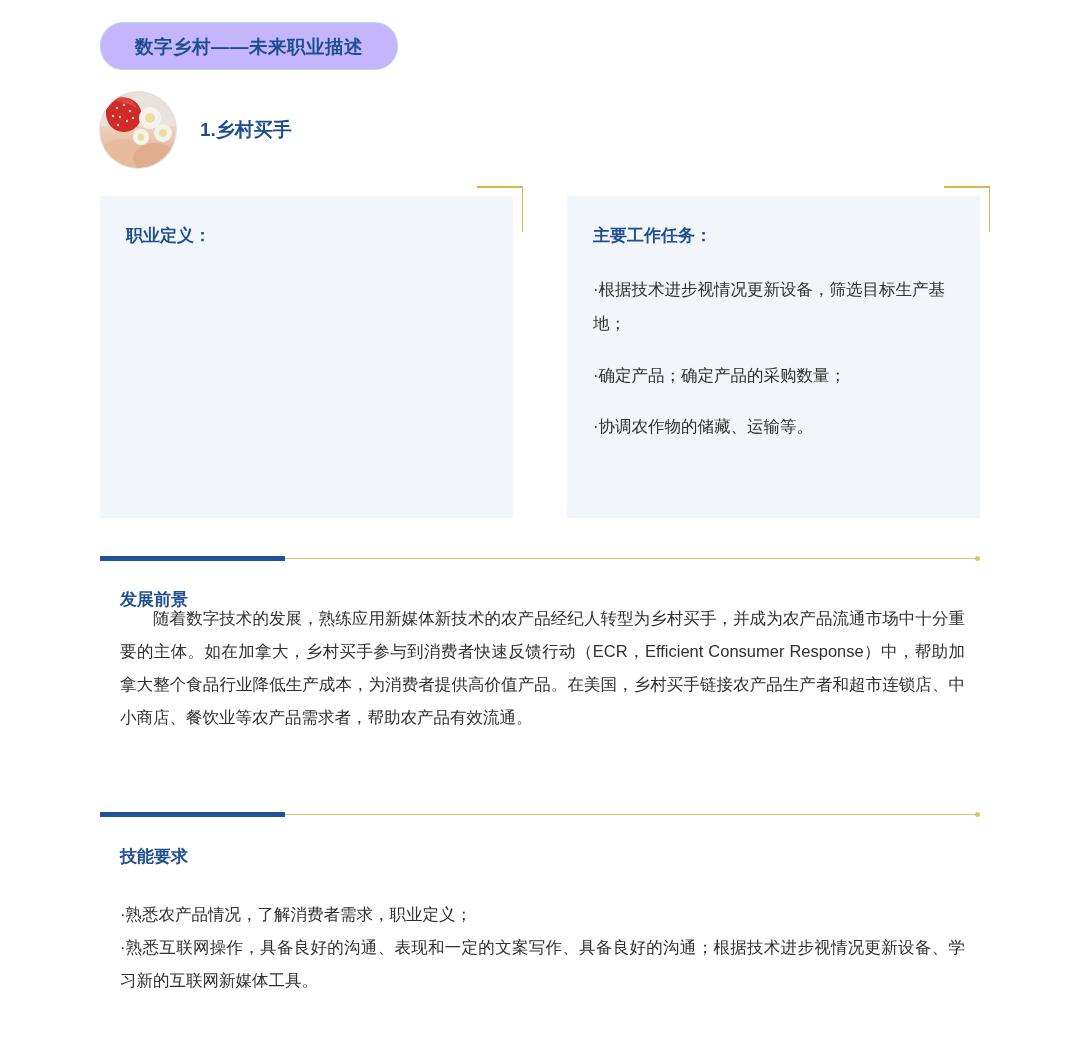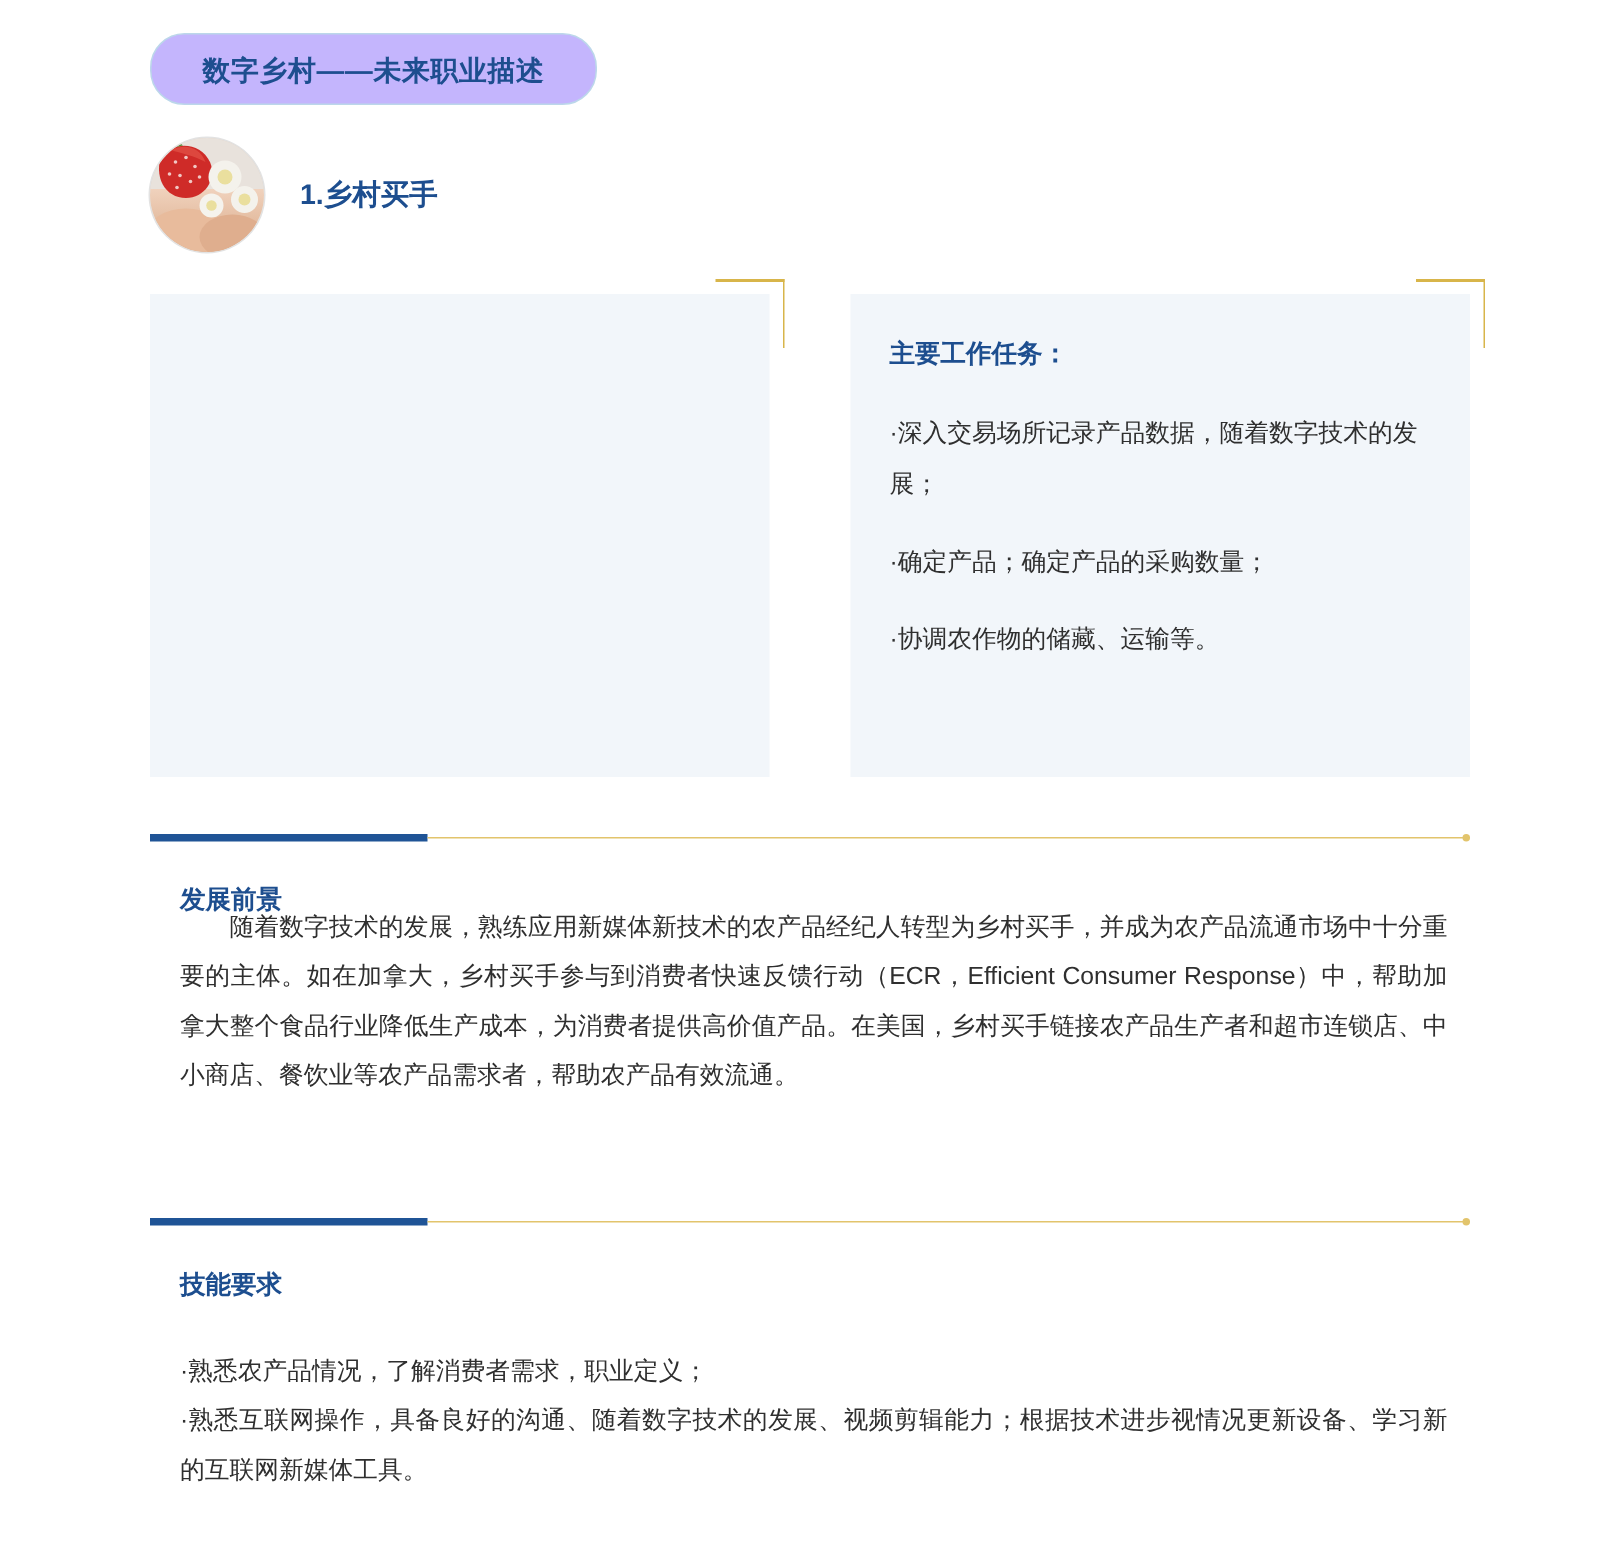--- a/index.html
+++ b/index.html
@@ -249,27 +249,28 @@
         </g>
       </svg>
     </div>
     <span class="job-title">1.乡村买手</span>
   </div>
 
   <div class="cards">
 
     <div class="card left">
       <div class="corner"></div>
+      <p class="card-heading">职业定义：</p>
     </div>
 
     <div class="card right">
       <div class="corner"></div>
       <p class="card-heading">主要工作任务：</p>
       <div class="card-body">
-        <p class="bullet-line">·深入交易场所记录产品数据，随着数字技术的发展；</p>
+        <p class="bullet-line">·根据技术进步视情况更新设备，筛选目标生产基地；</p>
         <p class="bullet-line">·确定产品；确定产品的采购数量；</p>
         <p class="bullet-line">·协调农作物的储藏、运输等。</p>
       </div>
     </div>
   </div>
 
   <div class="sep" id="sep1">
     <span class="bar"></span>
     <span class="rule"></span>
     <span class="dot"></span>
@@ -278,16 +279,16 @@
   <div class="section-text indent" id="prospect-text">随着数字技术的发展，熟练应用新媒体新技术的农产品经纪人转型为乡村买手，并成为农产品流通市场中十分重要的主体。如在加拿大，乡村买手参与到消费者快速反馈行动（ECR，Efficient Consumer Response）中，帮助加拿大整个食品行业降低生产成本，为消费者提供高价值产品。在美国，乡村买手链接农产品生产者和超市连锁店、中小商店、餐饮业等农产品需求者，帮助农产品有效流通。</div>
 
   <div class="sep" id="sep2">
     <span class="bar"></span>
     <span class="rule"></span>
     <span class="dot"></span>
   </div>
   <div class="section-title" id="skills-title">技能要求</div>
   <div class="section-text" id="skills-text">
     <p style="margin:0">·熟悉农产品情况，了解消费者需求，职业定义；</p>
-    <p style="margin:0">·熟悉互联网操作，具备良好的沟通、随着数字技术的发展、视频剪辑能力；根据技术进步视情况更新设备、学习新的互联网新媒体工具。</p>
+    <p style="margin:0">·熟悉互联网操作，具备良好的沟通、表现和一定的文案写作、具备良好的沟通；根据技术进步视情况更新设备、学习新的互联网新媒体工具。</p>
   </div>
 
 </div>
 
 </body></html>

